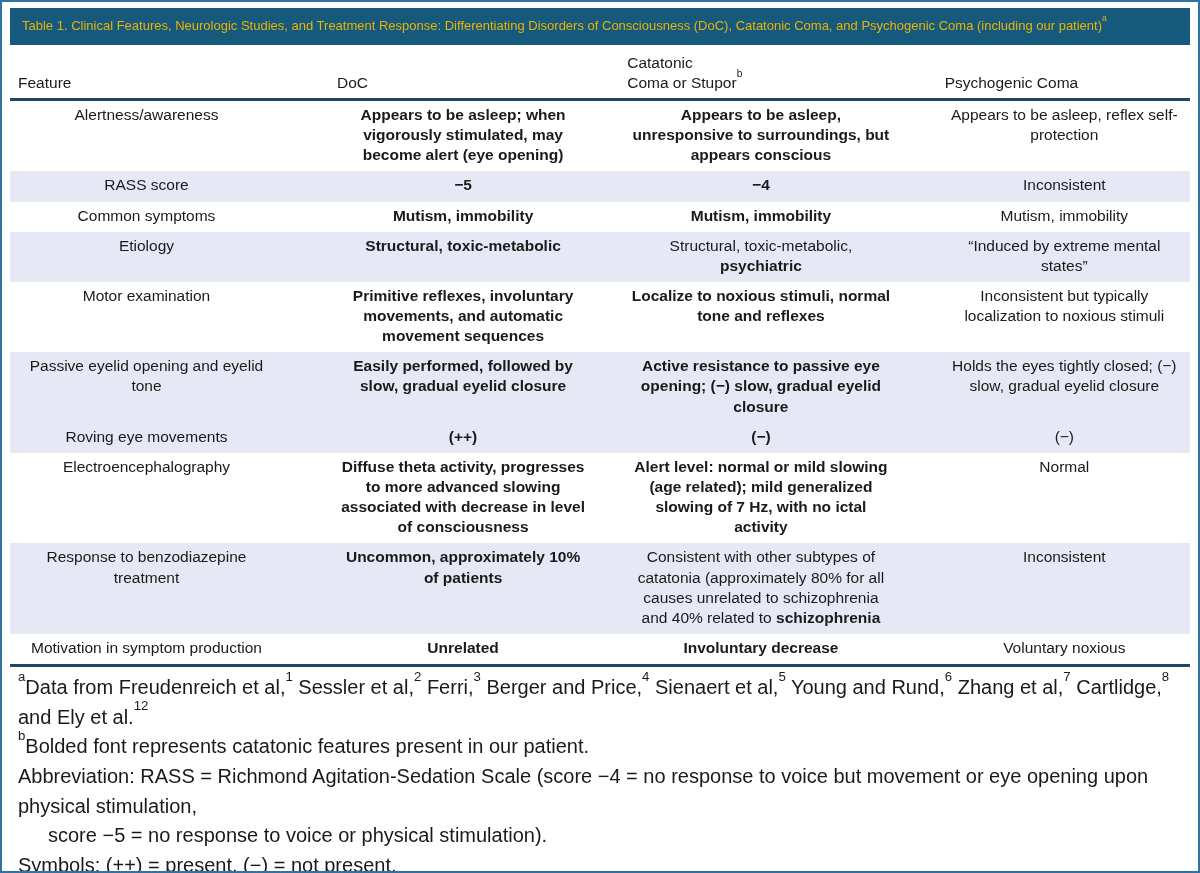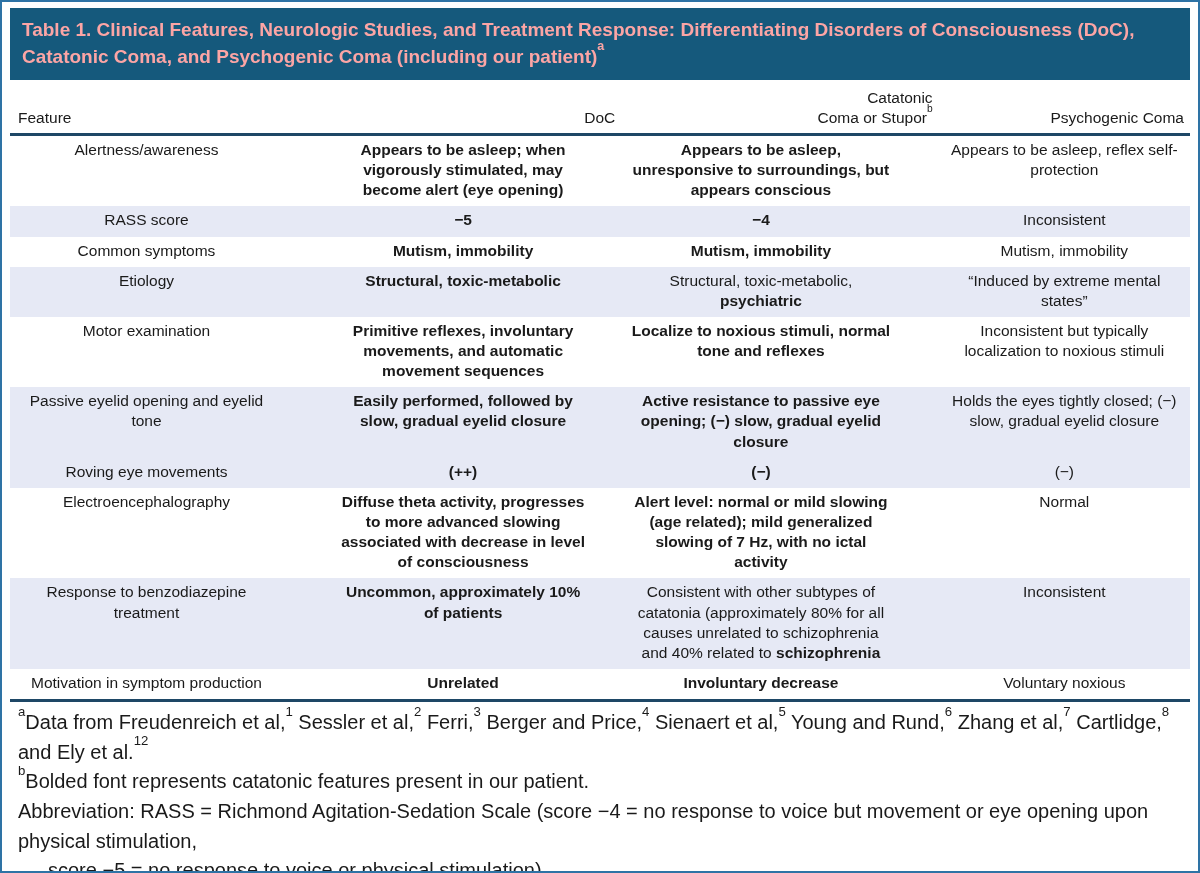--- a/index.html
+++ b/index.html
@@ -9,42 +9,42 @@
     height: 873px;
     overflow: hidden;
     background: #ffffff;
     font-family: "Liberation Sans", "DejaVu Sans", sans-serif;
     color: var(--text, #1a1a1a);
     border: 2px solid var(--border, #2e73a5);
     padding: 6px 8px;
   }
   .title-band {
     background: var(--band, #15597c);
-    color: #fca5a5;
-    font-weight: bold;
-    font-size: 19px;
+    color: #eab308;
+    font-weight: normal;
+    font-size: 13px;
     line-height: 1.4;
     padding: 9px 12px 10px 12px;
   }
   table {
     width: 100%;
     border-collapse: collapse;
     table-layout: fixed;
   }
   thead th {
     font-weight: normal;
     font-size: 15.5px;
     line-height: 1.25;
     vertical-align: bottom;
     padding: 8px 6px 6px 6px;
     border-bottom: 3px solid var(--rule, #1e4766);
     color: var(--text, #1a1a1a);
   }
   thead th.col-left { text-align: left; padding-left: 8px; margin-top: 43px; }
-  thead th.col-center { text-align: right; }
+  thead th.col-center { text-align: left; }
   tbody td {
     font-size: 15.5px;
     line-height: 1.3;
     vertical-align: top;
     padding: 4px 8px 6px 8px;
     text-align: center;
   }
   tbody td.c0 { padding-right: 56px; }
   tbody td.c1 { padding-right: 34px; font-weight: bold; }
   tbody td.c2 { padding-right: 46px; }

